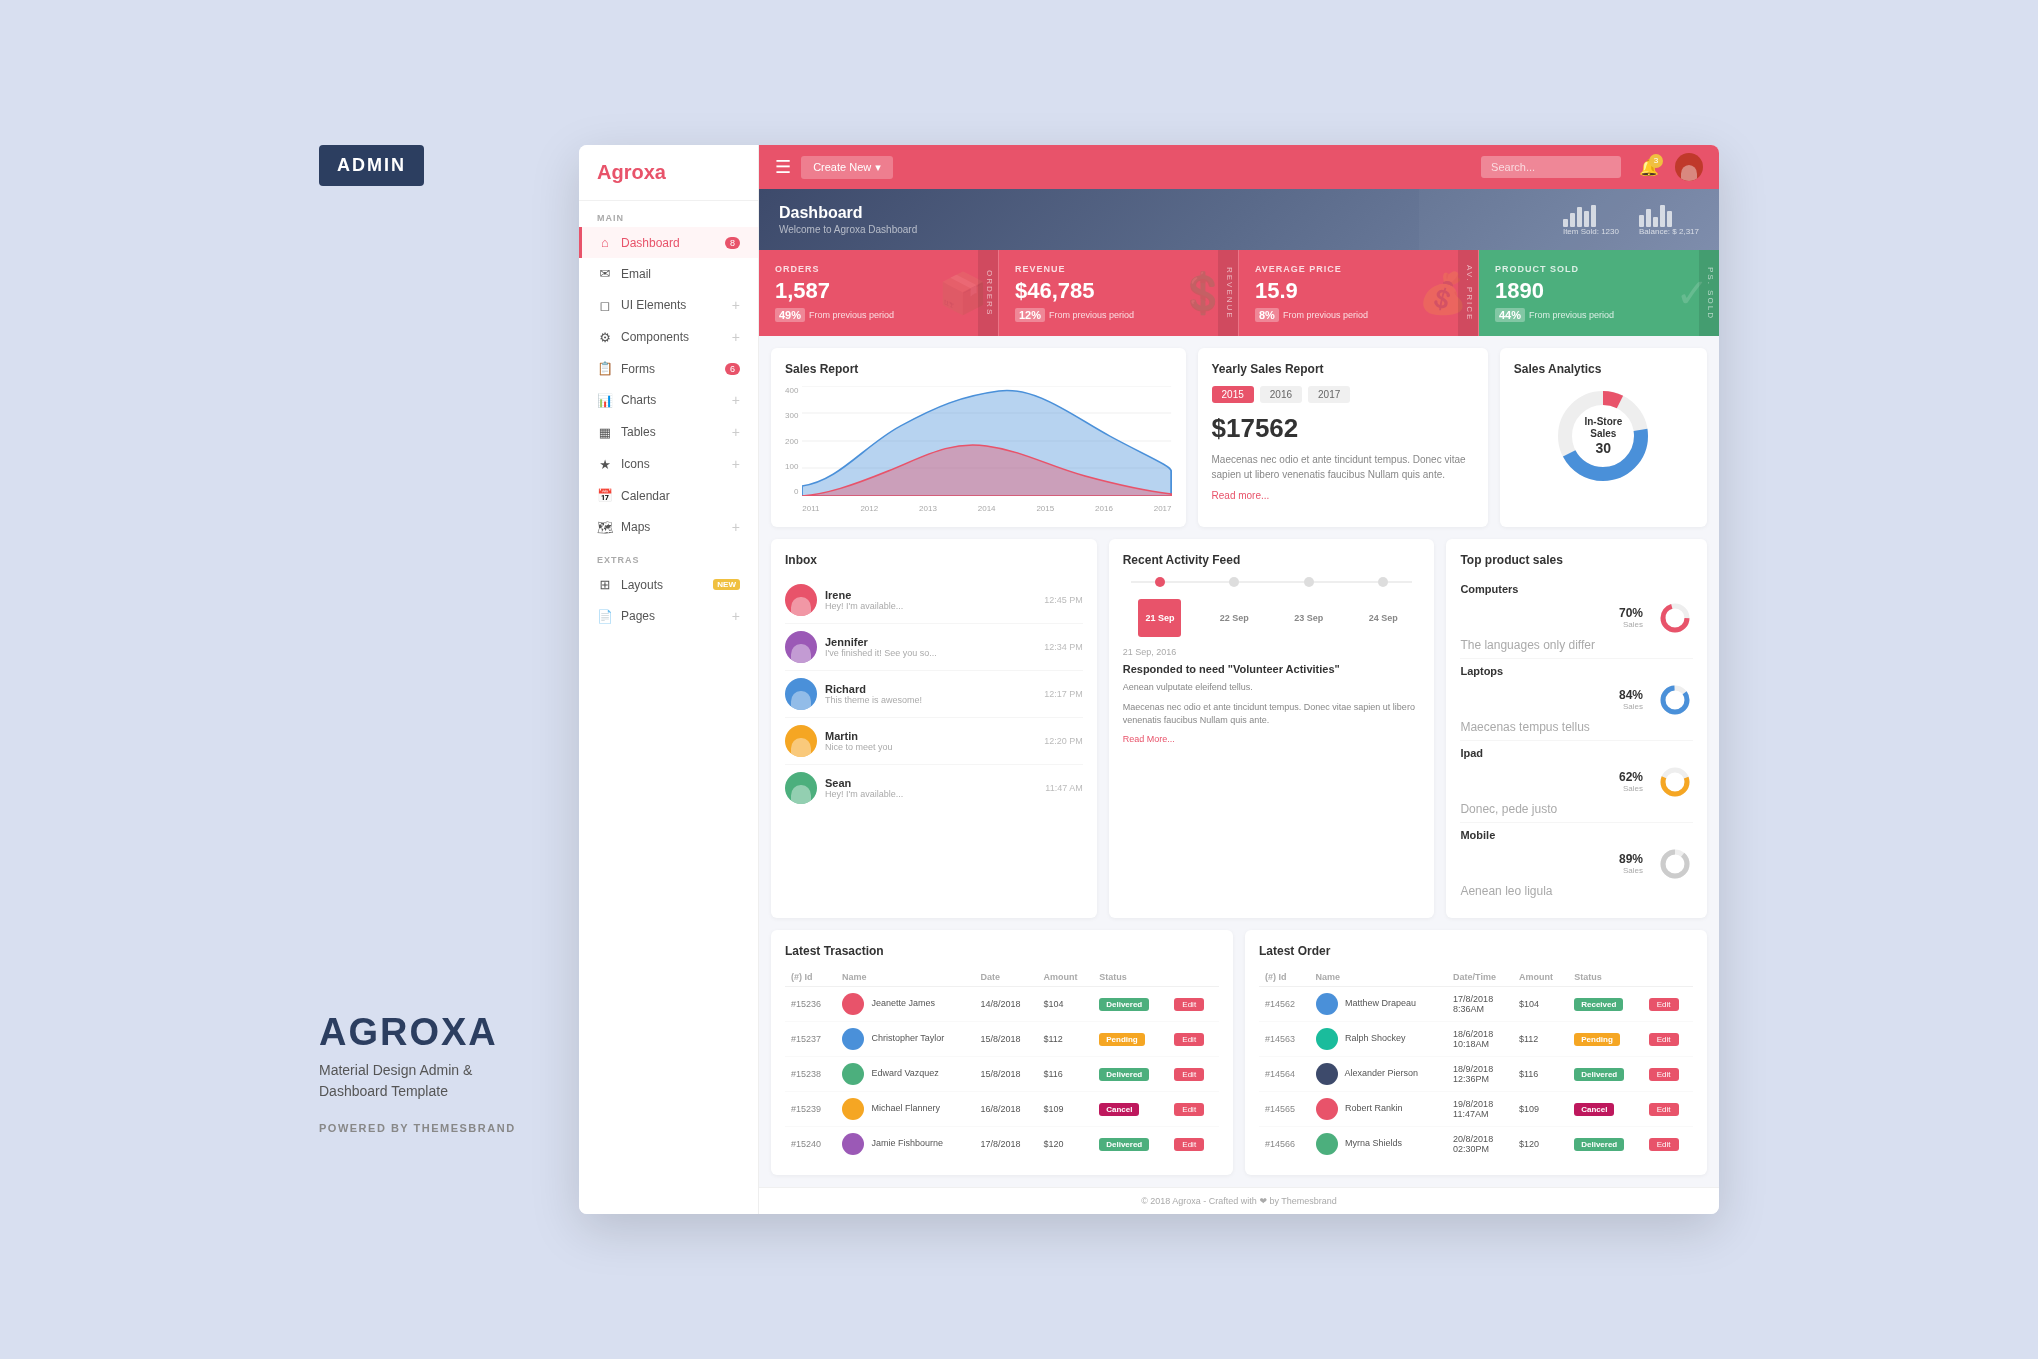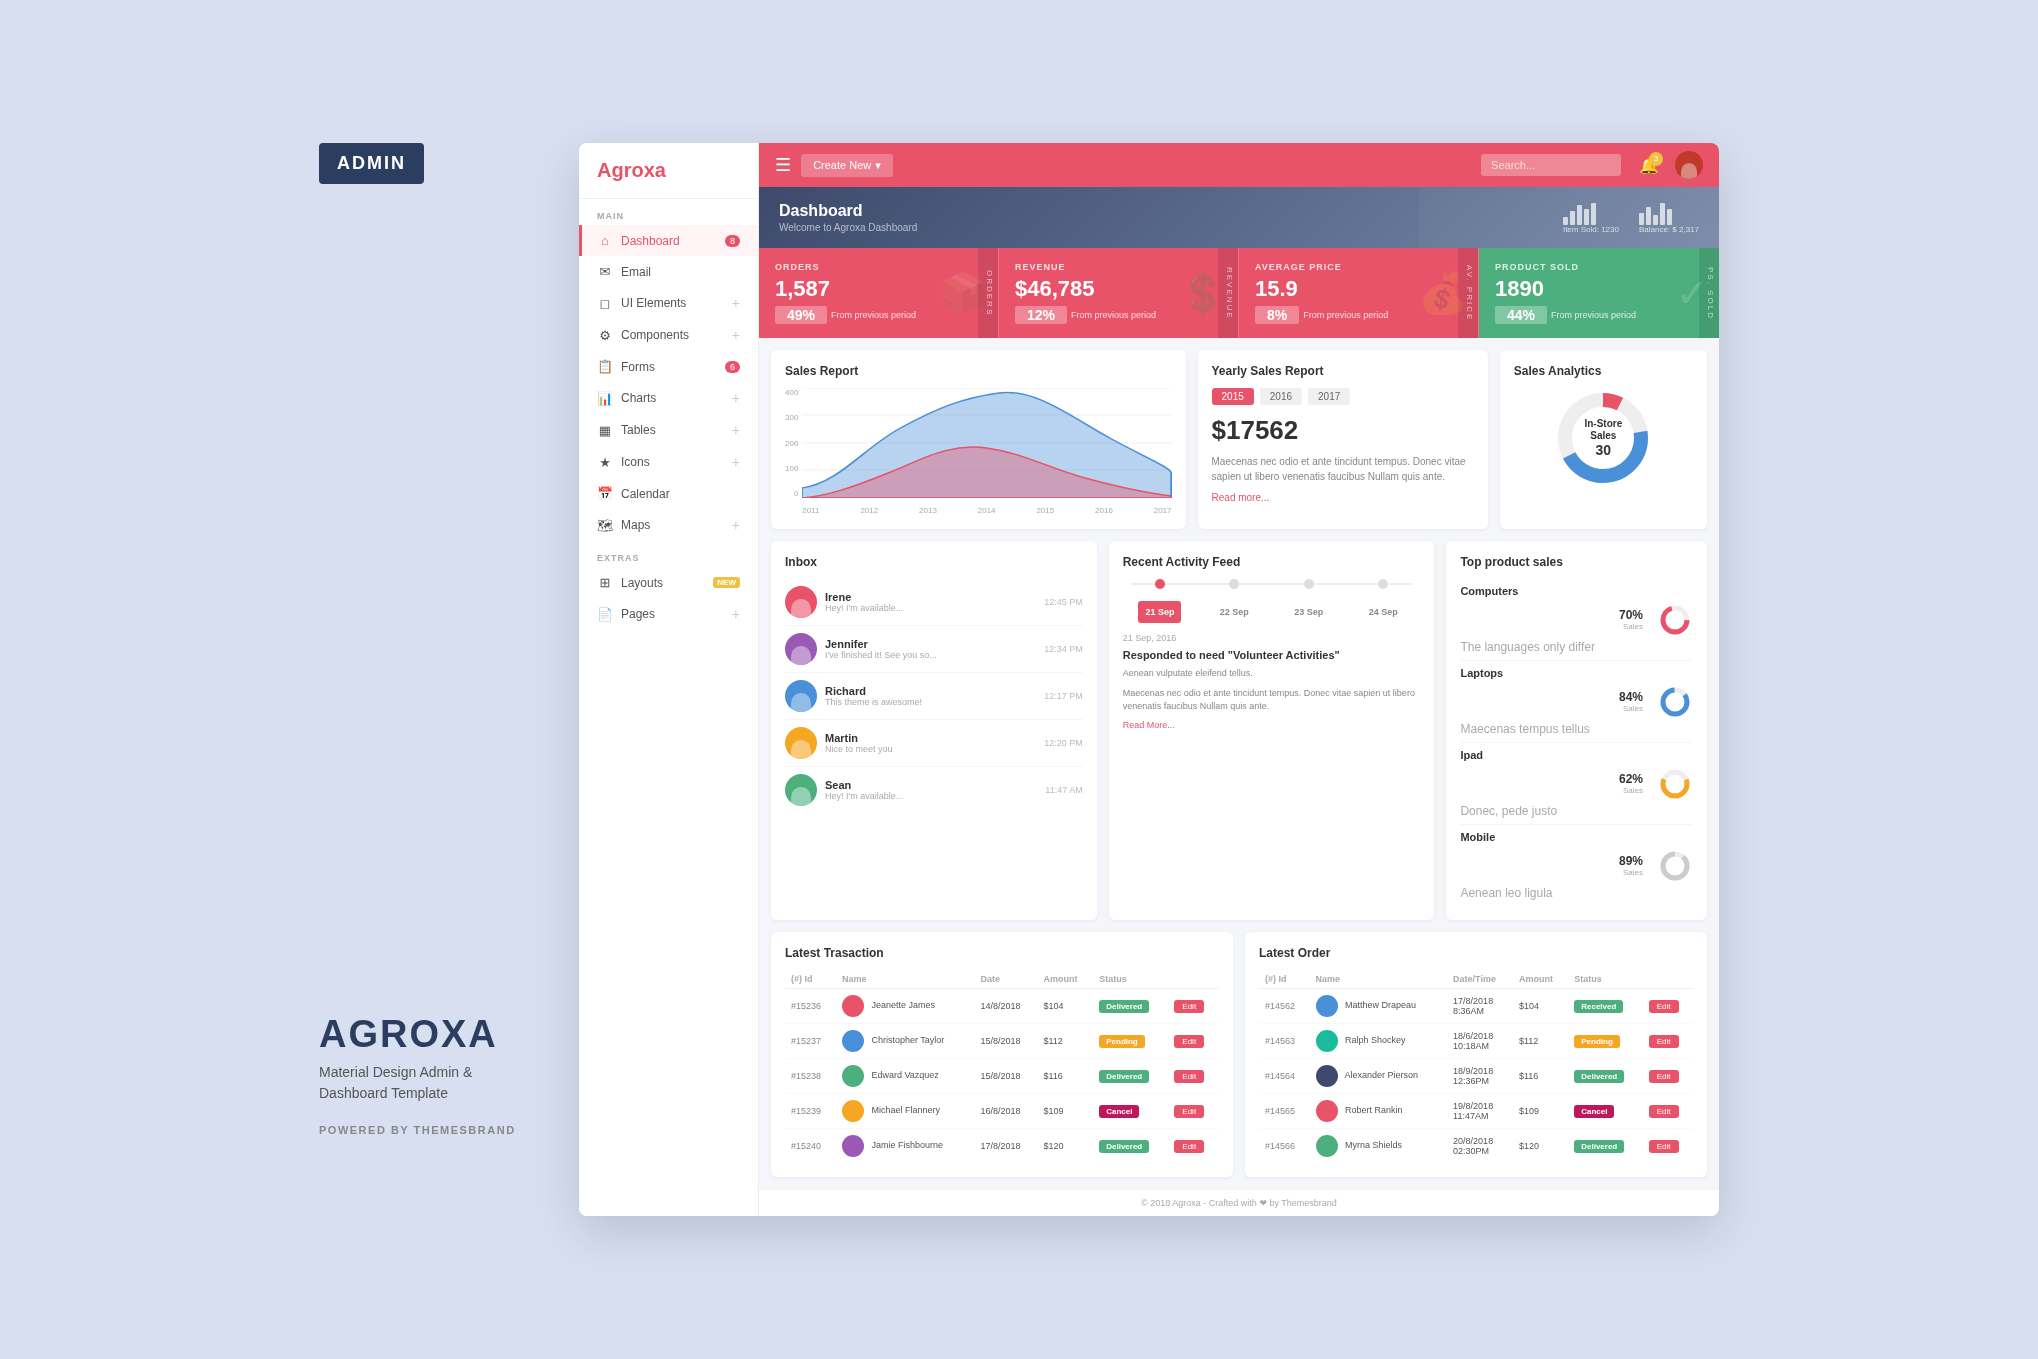--- a/index.html
+++ b/index.html
@@ -298,23 +298,23 @@
     }
     .stat-card .card-change {
       display: flex;
       align-items: center;
       gap: 4px;
       font-size: 9px;
       color: rgba(255,255,255,0.8);
     }
     .stat-card .change-badge {
       background: rgba(255,255,255,0.3);
-      padding: 1px 12px;
+      padding: 1px 4px;
       border-radius: 2px;
-      font-size: 14px;
+      font-size: 11px;
       color: white;
       font-weight: 600;
     }
     .stat-card .bg-icon {
       position: absolute;
       right: 10px;
       top: 50%;
       transform: translateY(-50%);
       font-size: 40px;
       opacity: 0.15;
@@ -500,21 +500,21 @@
     .timeline-labels {
       display: flex;
       margin-bottom: 10px;
     }
     .timeline-label {
       flex: 1;
       text-align: center;
     }
     .timeline-date-badge {
       display: inline-block;
-      padding: 6px 7px;
+      padding: 14px 7px;
       border-radius: 3px;
       font-size: 9px;
       font-weight: 600;
     }
     .timeline-date-badge.active { background: #e8536a; color: white; }
     .timeline-date-badge.inactive { background: transparent; color: #888; }
 
     .activity-title {
       font-size: 11px;
       font-weight: 600;

